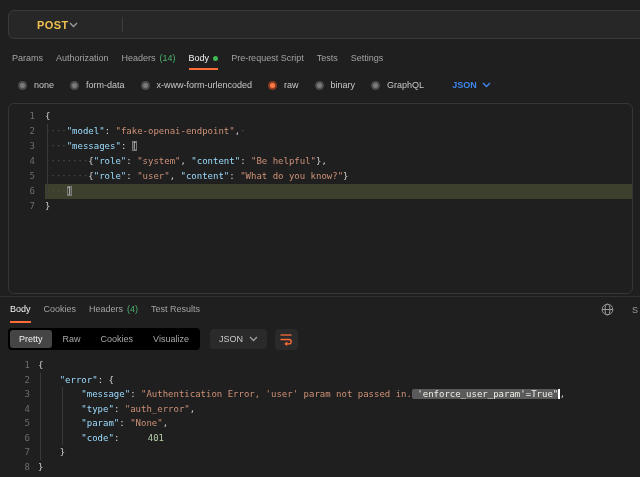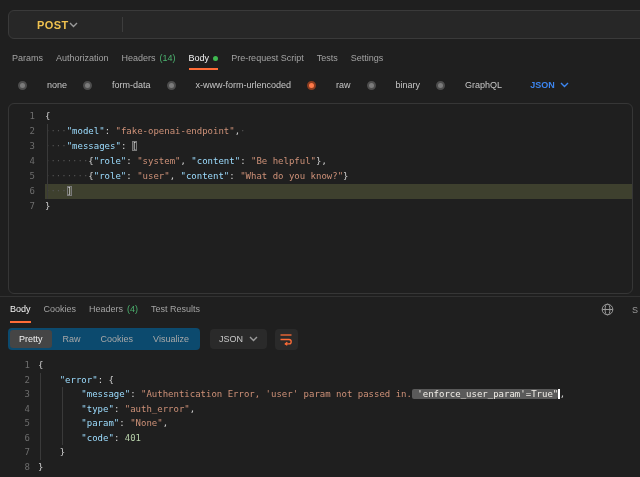--- a/index.html
+++ b/index.html
@@ -30,58 +30,58 @@
   .tab { display:flex; align-items:center; gap:4px; border-bottom:2px solid transparent; cursor:pointer; white-space:nowrap; }
   .tab.active { color:#f2f2f2; border-bottom-color:#ff6c37; }
   .tab .count { color:#4cb26f; }
   .tab .dot { width:5px; height:5px; border-radius:50%; background:#3fb950; }
   
   .mode-row {
     position:absolute; top:74px; left:0; right:0; height:22px;
     display:flex; align-items:center; padding-left:18px; gap:16px;
     font-size:9px; color:#c7c7c7;
   }
-  .mode { display:flex; align-items:center; gap:20px; cursor:pointer; white-space:nowrap; }
+  .mode { display:flex; align-items:center; gap:7px; cursor:pointer; white-space:nowrap; }
   .radio { width:9px; height:9px; border-radius:50%; background:#7b7b7b; border:2px solid #4d4d4d; }
   .mode.selected .radio { background:#ff7a49; border-color:#8a3c20; }
   .lang-select { display:flex; align-items:center; gap:5px; margin-left:12px; color:#3d86f0; font-size:9px; font-weight:bold; cursor:pointer; }
   .lang-select .chev { stroke:#3d86f0; }
   
   .editor-box {
     position:absolute; top:103px; left:8px; width:625px; height:191px;
     border:1px solid #363636; border-radius:6px; padding-top:5px; overflow:hidden;
   }
   .code, .gutter { font-family:"DejaVu Sans Mono", monospace; font-size:9px; }
   .code-row { display:flex; height:15px; line-height:15px; }
   .resp-code .code-row { height:14.5px; line-height:14.5px; }
   .gutter { width:26px; text-align:right; color:#6d6d6d; flex:none; }
   .code-content { margin-left:10px; white-space:pre; flex:1; }
   .code-row.active .code-content { background:#3e402e; }
   .tok-k { color:#9cdcfe; }
   .tok-s { color:#ce9178; }
   .tok-p { color:#d4d4d4; }
   .tok-t { color:#d4d4d4; }
-  .tok-n { color:#b5cea8; }
+  .tok-n { color:#b5cea8;margin-left:23px; }
   .tok-w { color:#545454; }
   .tok-b { color:#d4d4d4; outline:1px solid #7a7a7a; outline-offset:-1px; }
   .tok-sel { background:#5a5a5a; color:#f1eee8; border-radius:2px; }
   .caret { display:inline-block; width:1.5px; height:10px; background:#ffffff; vertical-align:-2px; }
   .guide { position:absolute; width:1px; background:#3a3a3a; }
   
   .resp-header {
     position:absolute; top:296px; left:0; right:0; height:27px;
     border-top:1px solid #313131; display:flex; align-items:stretch;
     padding-left:10px; gap:13px; font-size:9px; color:#a3a3a3;
   }
   .resp-right { position:absolute; top:303px; left:601px; display:flex; align-items:center; gap:18px; color:#9b9b9b; }
   .resp-right svg { stroke:#9b9b9b; fill:none; stroke-width:1; }
   .clip-text { font-size:9px; color:#9b9b9b; }
   
   .resp-toolbar { position:absolute; top:328px; left:8px; display:flex; align-items:center; }
-  .seg { display:inline-flex; background:#0c4a6e; border-radius:4px; padding:2px; gap:2px;text-align:right; }
+  .seg { display:inline-flex; background:#000000; border-radius:4px; padding:2px; gap:2px;text-align:right; }
   .seg .chip { padding:4px 9px; font-size:9px; color:#a8a8a8; border-radius:3px; cursor:pointer; }
   .seg .chip.active { background:#454545; color:#f0f0f0; }
   .json-btn { margin-left:10px; background:#2a2a2a; border-radius:4px; padding:5px 9px;
     display:flex; align-items:center; gap:6px; font-size:9px; color:#c9c9c9; cursor:pointer; }
   .wrap-btn { margin-left:8px; background:#2a2a2a; border-radius:4px; width:23px; height:21px;
     display:flex; align-items:center; justify-content:center; cursor:pointer; }
   .wrap-btn svg { stroke:#ff6c37; fill:none; stroke-width:1.3; }
   
   .resp-editor { position:absolute; top:354px; left:0; right:0; bottom:0; padding-top:4px; padding-left:8px; }
   .resp-editor .gutter { width:22px; }

